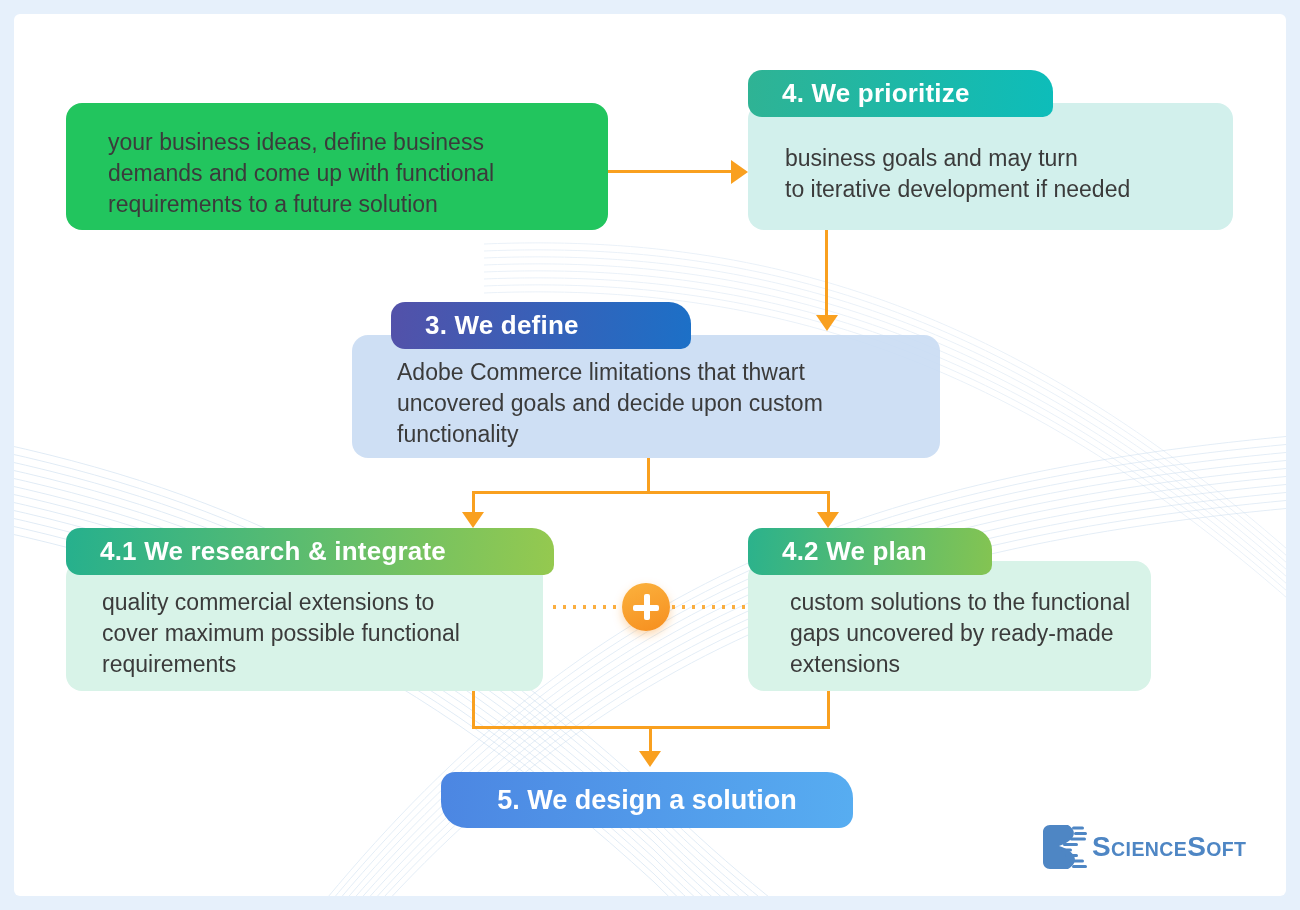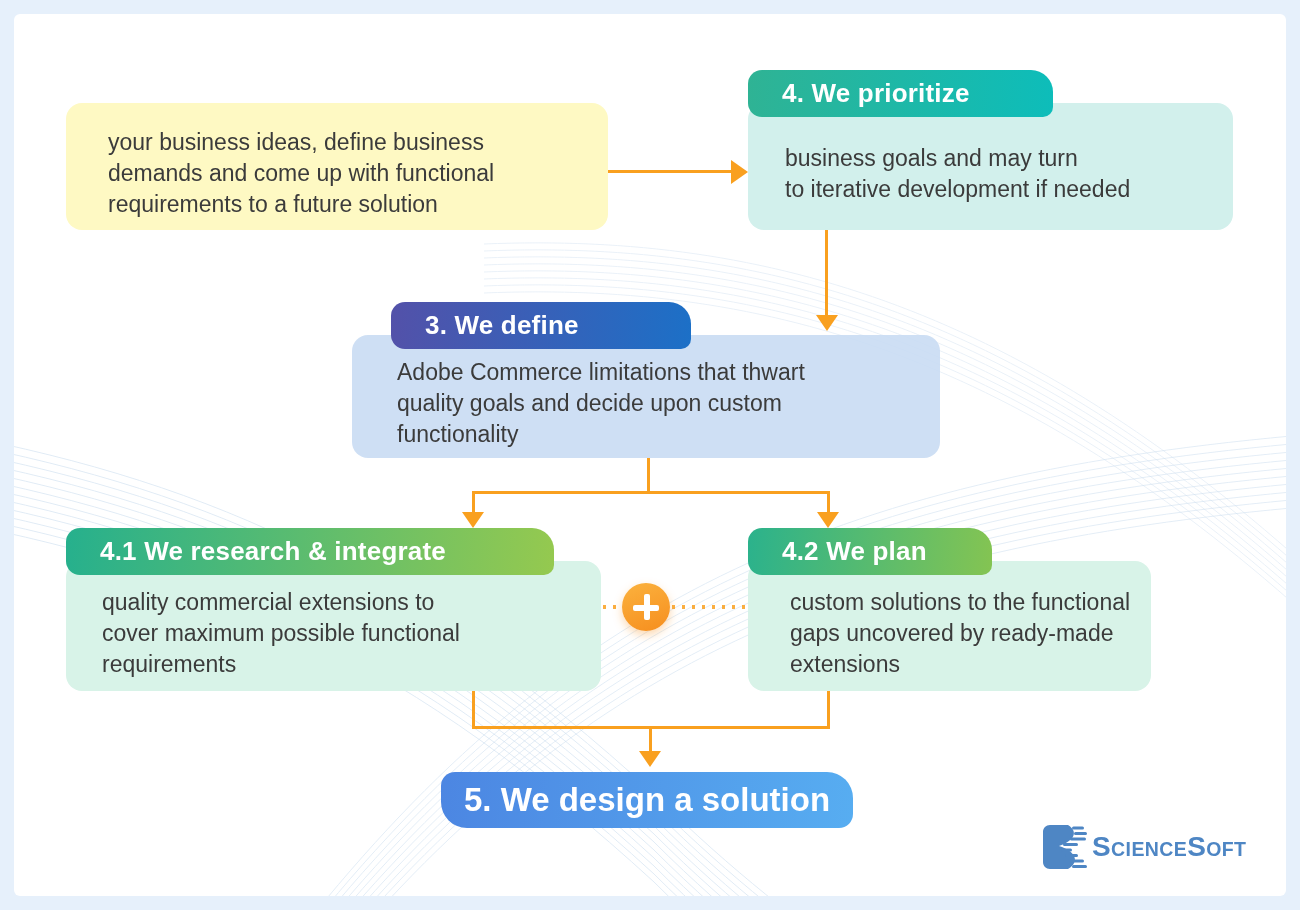--- a/index.html
+++ b/index.html
@@ -53,21 +53,21 @@
     white-space: pre-line;
   }
 
   .banner {
     position: absolute;
     z-index: 4;
     display: flex;
     align-items: center;
     justify-content: center;
     color: #ffffff;
-    font-size: 33px;
+    font-size: 27px;
     font-weight: 700;
     border-radius: 14px 26px 14px 26px;
     background: linear-gradient(95deg, var(--c1), var(--c2));
   }
 
   
   .h-line, .v-line, .dot-line { position: absolute; z-index: 2; }
   .h-line { height: 3px; background: var(--arrow); }
   .v-line { width: 3px;  background: var(--arrow); }
   .arr-right {
@@ -164,21 +164,21 @@
         <use href="#wC" y="7"></use>
         <use href="#wC" y="14"></use>
         <use href="#wC" y="21"></use>
       <use href="#wC" y="28"></use>
         <use href="#wC" y="35"></use>
         <use href="#wC" y="42"></use>
         <use href="#wC" y="49"></use>
     </g>
   </svg>
 
-  <div class="step-body" style="left: 66px; top: 103px; width: 542px; height: 127px; padding-left: 42px; background-color: #fef9c3;">
+  <div class="step-body" style="left: 66px; top: 103px; width: 542px; height: 127px; padding-left: 42px; background-color: #22c55e;">
     <span>your business ideas, define business
 demands and come up with functional
 requirements to a future solution</span>
   </div>
 
   <div class="h-line" style="left:608px; top:170px; width:126px;"></div>
   <div class="arr-right" style="left:731px; top:159.5px;"></div>
 
   <div class="step-header" style="left: 748px; top: 70px; width: 305px; --c1: #2FB394; --c2: #0DBDBA;">
     <span>4. We prioritize</span>
@@ -189,35 +189,35 @@
   </div>
 
   <div class="v-line" style="left:825px; top:230px; height:86px;"></div>
   <div class="arr-down" style="left:815.5px; top:315px;"></div>
 
   <div class="step-header" style="left: 352px; top: 302px; width: 300px; margin-left: 39px; --c1: #5351A9; --c2: #1C70C7;">
     <span>3. We define</span>
   </div>
   <div class="step-body" style="left: 352px; top: 335px; width: 588px; height: 123px; padding-left: 45px; background-color: rgba(199, 219, 242, 0.88);">
     <span>Adobe Commerce limitations that thwart
-quality goals and decide upon custom
+uncovered goals and decide upon custom
 functionality</span>
   </div>
 
   <div class="v-line" style="left:647px; top:458px; height:36px;"></div>
   <div class="h-line" style="left:471.5px; top:491px; width:358px;"></div>
   <div class="v-line" style="left:471.5px; top:491px; height:22px;"></div>
   <div class="arr-down" style="left:462px; top:512px;"></div>
   <div class="v-line" style="left:826.5px; top:491px; height:22px;"></div>
   <div class="arr-down" style="left:817px; top:512px;"></div>
 
   <div class="step-header" style="left: 66px; top: 528px; width: 488px; --c1: #26B08D; --c2: #95C94F;">
     <span>4.1 We research &amp; integrate</span>
   </div>
-  <div class="step-body" style="left: 66px; top: 561px; width: 535px; height: 130px; padding-left: 36px; background-color: rgb(216, 243, 232);">
+  <div class="step-body" style="left: 66px; top: 561px; width: 477px; height: 130px; padding-left: 36px; background-color: rgb(216, 243, 232);">
     <span>quality commercial extensions to
 cover maximum possible functional
 requirements</span>
   </div>
 
   <div class="dot-line" style="left:553px; top:605px; width:69px;"></div>
   <div class="dot-line" style="left:672px; top:605px; width:76px;"></div>
   <div class="plus-badge">
     <div class="bar-h"></div>
     <div class="bar-v"></div>

